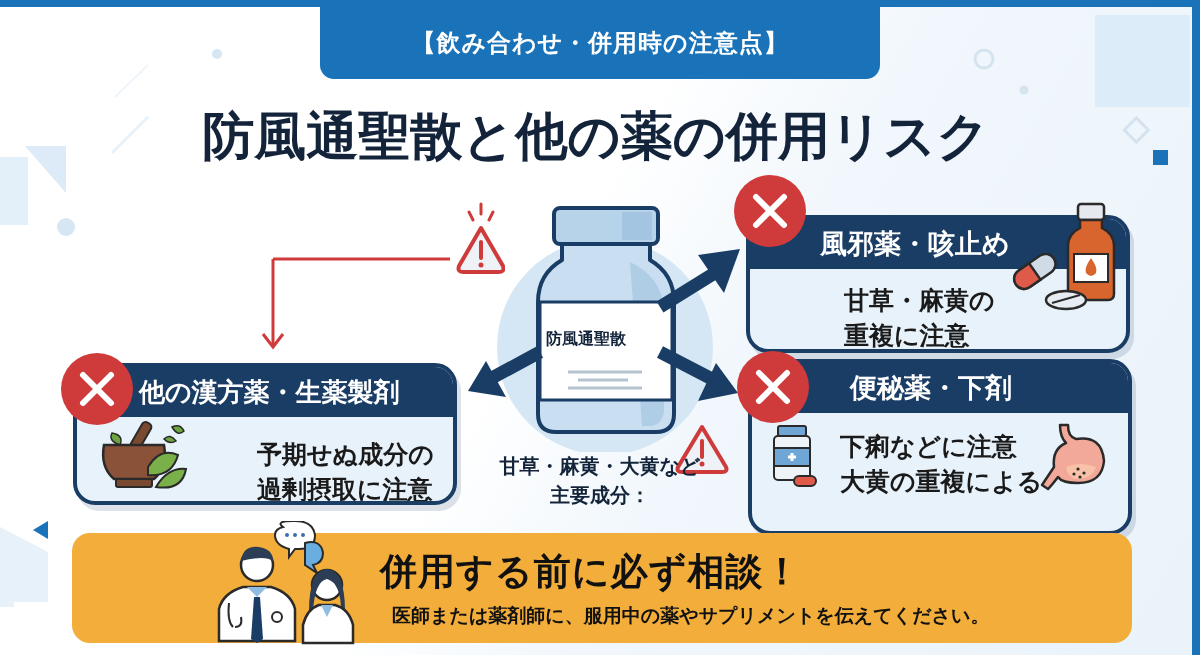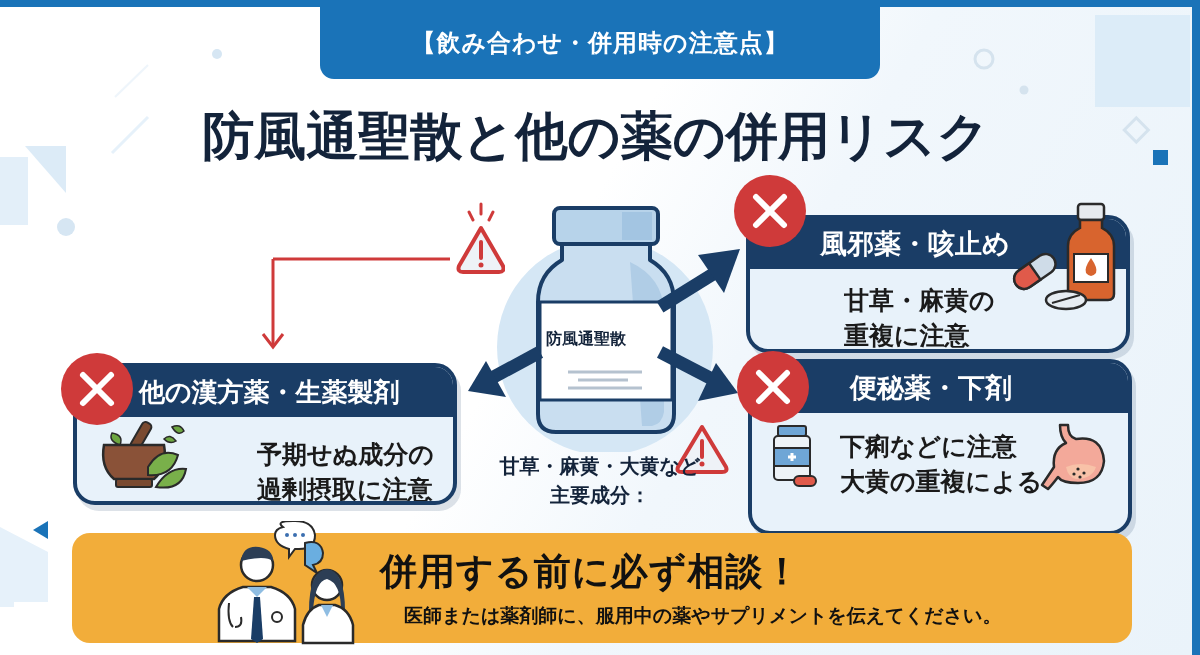--- a/index.html
+++ b/index.html
@@ -56,21 +56,21 @@
   }
   .banner {
     position: absolute; left: 72px; top: 526px; width: 1060px; height: 110px;
     background: #f2ad3a; border-radius: 18px;
   }
   .banner-title {
     position: absolute; left: 380px; top: 540px; font-size: 37px; font-weight: bold; color: #111;
     letter-spacing: 1px;
   }
   .banner-sub {
-    position: absolute; left: 404px; top: 596px; font-size: 19px; font-weight: bold; color: #111;
+    position: absolute; left: 392px; top: 596px; font-size: 19px; font-weight: bold; color: #111;
   }
 </style>
 </head>
 <body>
 
 <div class="frame">
 
   <svg class="deco" style="left:0;top:0" width="1200" height="655">
     <rect x="0" y="150" width="28" height="68" fill="#e3eff9"></rect>
     <polygon points="25,139 66,139 66,186" fill="#dcebf7"></polygon>

